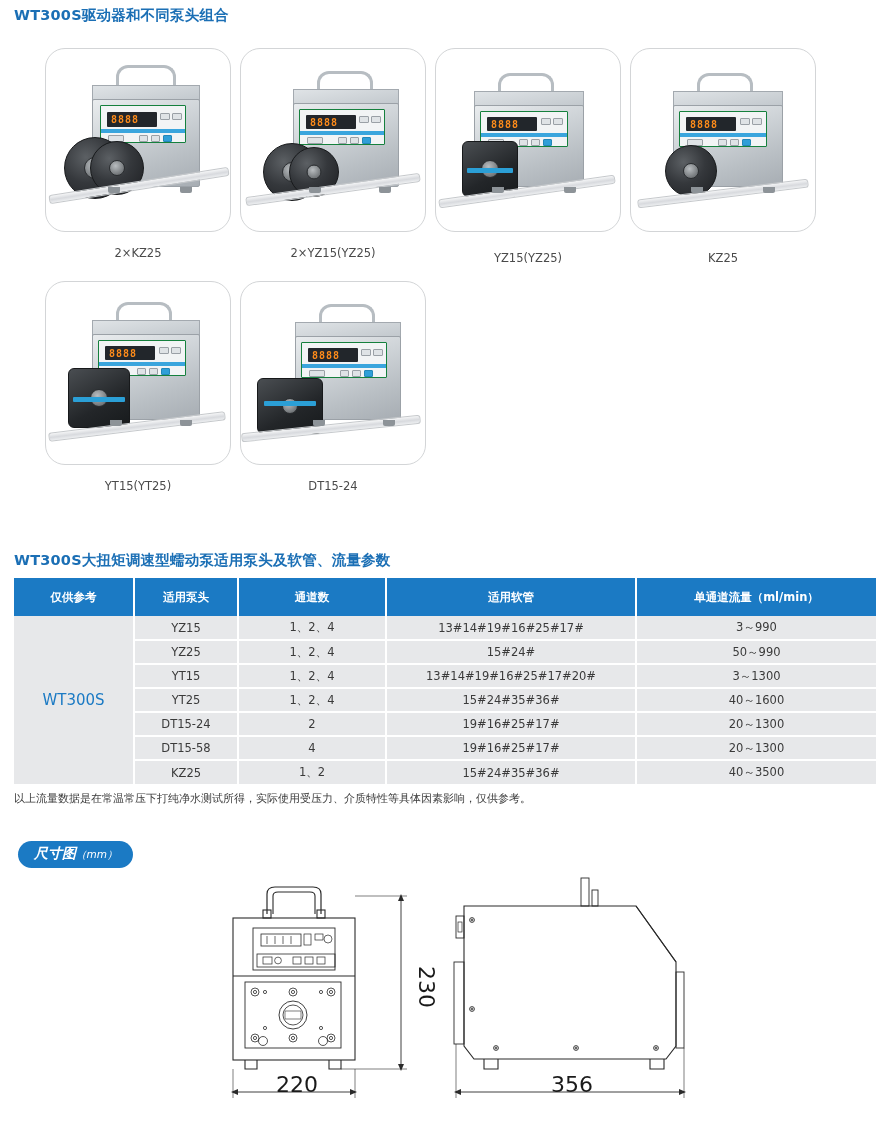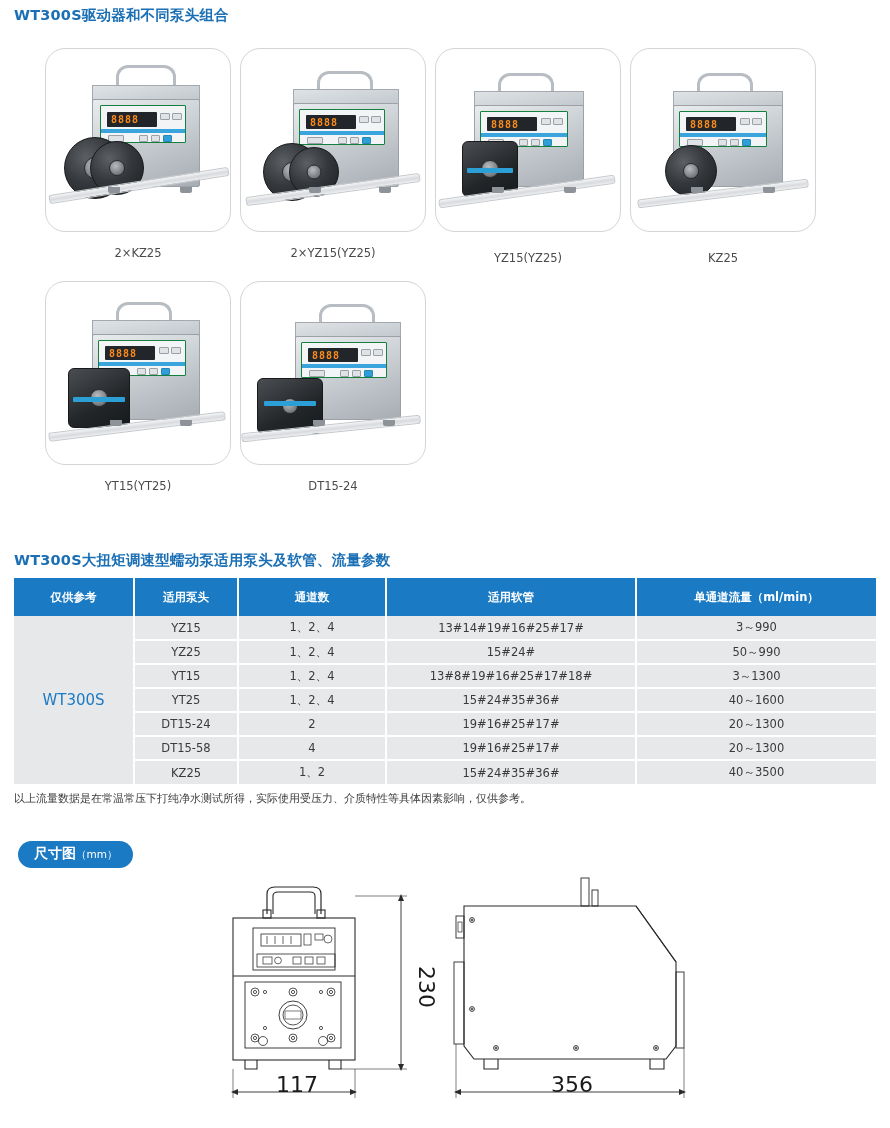--- a/index.html
+++ b/index.html
@@ -182,20 +182,21 @@
     left: 18px;
     top: 841px;
     background: #1b7ac4;
     color: #ffffff;
     border-radius: 14px;
     padding: 4px 16px 5px 16px;
     font-size: 14px;
     font-weight: bold;
     display: inline-block;
     white-space: nowrap;
+    font-style: italic;
   }
   #dim-badge .unit { font-size: 10.5px; font-weight: normal; }
 
   
   #dim-area { position: absolute; left: 0; top: 876px; width: 890px; height: 240px; }
   .dim-label {
     position: absolute;
     font-family: "DejaVu Sans", "Liberation Sans", sans-serif;
     color: #1a1a1a;
     font-size: 22px;
@@ -415,21 +416,21 @@
     </tr>
     <tr>
       <td>YZ25</td>
       <td>1、2、4</td>
       <td>15#24#</td>
       <td>50～990</td>
     </tr>
     <tr>
       <td>YT15</td>
       <td>1、2、4</td>
-      <td>13#8#19#16#25#17#18#</td>
+      <td>13#14#19#16#25#17#20#</td>
       <td>3～1300</td>
     </tr>
     <tr>
       <td>YT25</td>
       <td>1、2、4</td>
       <td>15#24#35#36#</td>
       <td>40～1600</td>
     </tr>
     <tr>
       <td>DT15-24</td>
@@ -524,21 +525,21 @@
       <line x1="146" y1="193" x2="212" y2="193" stroke-width="0.6"></line>
 
       <line x1="38" y1="216" x2="160" y2="216" stroke-width="0.9"></line>
       <path d="M43,213 L36,216 L43,219" fill="#2a2a2a" stroke="none"></path>
       <path d="M155,213 L162,216 L155,219" fill="#2a2a2a" stroke="none"></path>
       <line x1="38" y1="193" x2="38" y2="222" stroke-width="0.6"></line>
       <line x1="160" y1="193" x2="160" y2="222" stroke-width="0.6"></line>
     </g>
   </svg>
   <div class="dim-label vertical" style="left:414px; top:90px;">230</div>
-  <div class="dim-label" style="left:276px; top:196px;">117</div>
+  <div class="dim-label" style="left:276px; top:196px;">220</div>
 
   <svg width="290" height="235" viewBox="0 0 290 235" style="position:absolute; left:440px; top:0;">
     <g fill="none" stroke="#2a2a2a" stroke-width="1.1">
 
       <rect x="141" y="2" width="8" height="28" stroke-width="0.9"></rect>
       <rect x="152" y="14" width="6" height="16" stroke-width="0.9"></rect>
 
       <path d="M24,30 L196,30 L236,86 L236,170 L226,183 L34,183 L24,170 Z"></path>
       <line x1="196" y1="30" x2="236" y2="86" stroke-width="1.1"></line>
 

